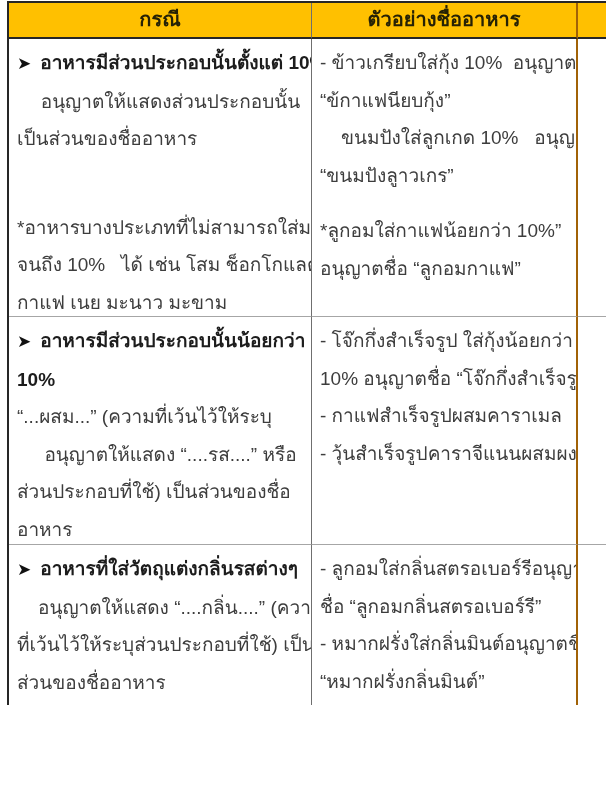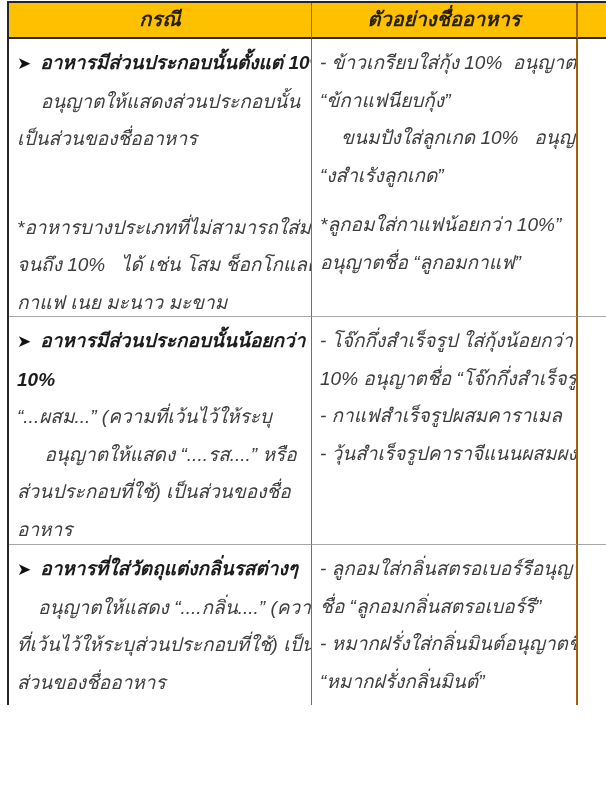--- a/index.html
+++ b/index.html
@@ -5,21 +5,20 @@
   * { margin: 0; padding: 0; box-sizing: border-box; }
   html, body { background: #ffffff; }
   .page {
     position: relative;
     width: 606px;
     height: 705px;
     overflow: hidden;
     background: #ffffff;
     font-family: "Liberation Sans", "DejaVu Sans", sans-serif;
     color: #3d3d3d;
-    font-style: italic;
   }
   .doc-table {
     position: absolute;
     left: 7px;
     top: 1px;
     width: 660px;
     border: 2px solid #262626;
     display: grid;
     grid-template-columns: 303px 266px 1fr;
     grid-template-rows: 36px 277px 228px 212px;
@@ -43,21 +42,21 @@
   }
   .cell.rsep { border-top: 1px solid #a6a6a6; }
   .line {
     line-height: 37.5px;
     white-space: pre;
     color: #3d3d3d;
   }
   .line.bold { font-weight: 700; color: #1c1c1c; }
   .line.indent { padding-left: 21px; text-align: center; }
   .gap-a { margin-top: 51px; }
-  .gap-b { margin-top: 12px; }
+  .gap-b { margin-top: 18px; }
   .bullet {
     display: inline-block;
     margin-right: 9px;
     font-size: 17px;
     color: #111111;
   }
   .note-bar {
     position: absolute;
     left: 40px;
     top: 769px;
@@ -99,21 +98,21 @@
       <div class="line indent">อนุญาตให้แสดงส่วนประกอบนั้น</div>
       <div class="line">เป็นส่วนของชื่ออาหาร</div>
       <div class="line gap-a">*อาหารบางประเภทที่ไม่สามารถใส่มาก</div>
       <div class="line">จนถึง 10%   ได้ เช่น โสม ช็อกโกแลต</div>
       <div class="line">กาแฟ เนย มะนาว มะขาม</div>
     </div>
     <div class="cell b c2">
       <div class="line">- ข้าวเกรียบใส่กุ้ง 10%  อนุญาตให้ชื่อ</div>
       <div class="line">“ข้กาแฟนียบกุ้ง”</div>
       <div class="line indent">ขนมปังใส่ลูกเกด 10%   อนุญาตชื่อ</div>
-      <div class="line">“งสำเรังลูกเกด”</div>
+      <div class="line">“ขนมปังลูาวเกร”</div>
       <div class="line gap-b">*ลูกอมใส่กาแฟน้อยกว่า 10%”</div>
       <div class="line">อนุญาตชื่อ “ลูกอมกาแฟ”</div>
     </div>
     <div class="cell b c3"></div>
 
     <div class="cell b c1 rsep">
       <div class="line bold"><span class="bullet">➤</span><span>อาหารมีส่วนประกอบนั้นน้อยกว่า</span></div>
       <div class="line bold">10%</div>
       <div class="line">“...ผสม...” (ความที่เว้นไว้ให้ระบุ</div>
       <div class="line indent">อนุญาตให้แสดง “....รส....” หรือ</div>

